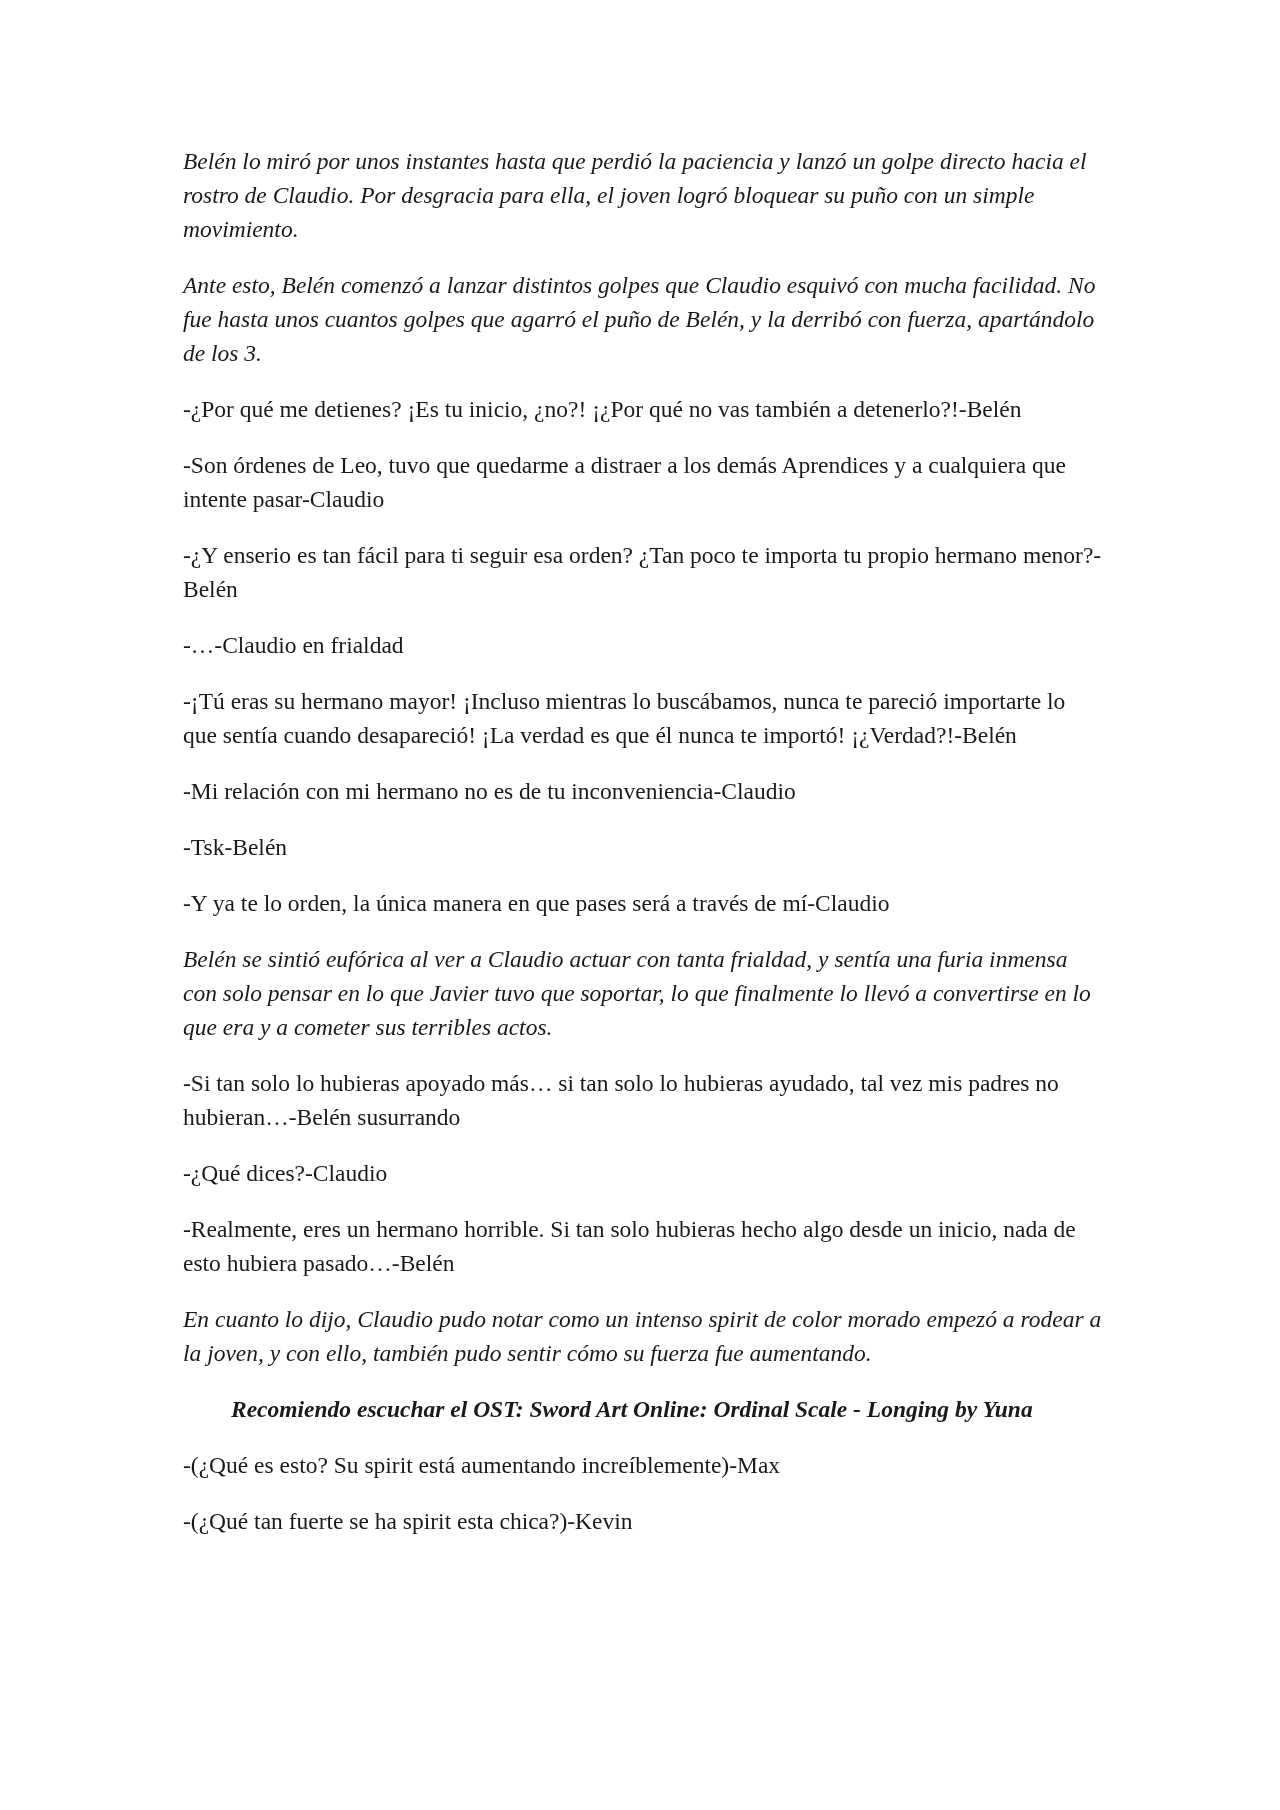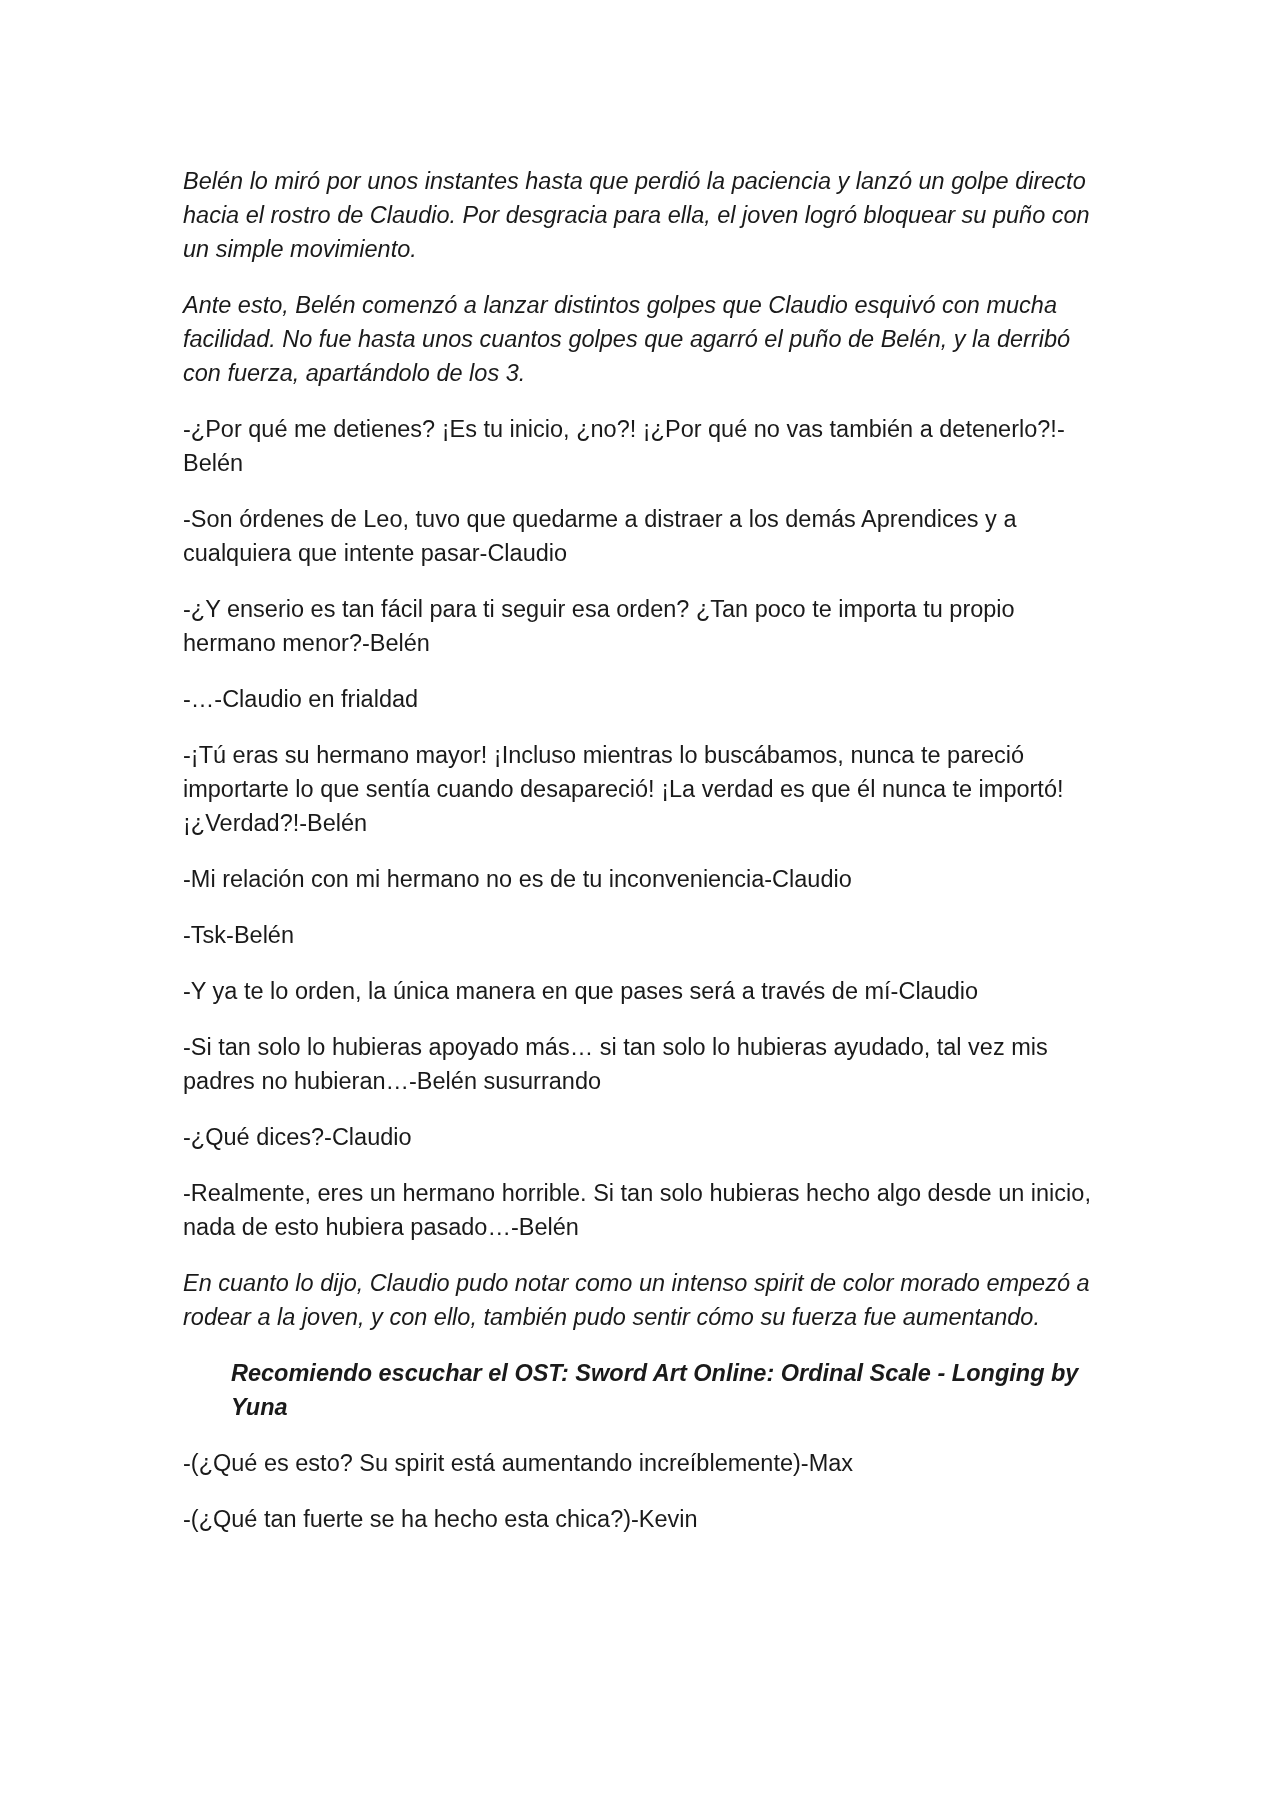--- a/index.html
+++ b/index.html
@@ -1,22 +1,22 @@
 <!DOCTYPE html>
 <html><head>
 <meta charset="utf-8">
 <style>
   html, body { margin: 0; padding: 0; background: #ffffff; }
   body { width: 1280px; height: 1810px; position: relative; overflow: hidden; }
   .page {
     position: absolute;
     left: 183px;
-    top: 164px;
+    top: 144px;
     width: 920px;
-    font-family: Liberation Sans, sans-serif;
+    font-family: Liberation Serif, serif;
     font-size: 23.5px;
     line-height: 34px;
     color: #1a1a1a;
   }
   .para { margin: 0 0 22px 0; }
   .para.narration { font-style: italic; }
   .para.note { font-style: italic; font-weight: bold; margin-left: 48px; }
 </style>
 </head>
 <body>
@@ -25,20 +25,21 @@
   <p class="para narration">Belén lo miró por unos instantes hasta que perdió la paciencia y lanzó un golpe directo hacia el rostro de Claudio. Por desgracia para ella, el joven logró bloquear su puño con un simple movimiento.</p>
   <p class="para narration">Ante esto, Belén comenzó a lanzar distintos golpes que Claudio esquivó con mucha facilidad. No fue hasta unos cuantos golpes que agarró el puño de Belén, y la derribó con fuerza, apartándolo de los 3.</p>
   <p class="para dialogue">-¿Por qué me detienes? ¡Es tu inicio, ¿no?! ¡¿Por qué no vas también a detenerlo?!-Belén</p>
   <p class="para dialogue">-Son órdenes de Leo, tuvo que quedarme a distraer a los demás Aprendices y a cualquiera que intente pasar-Claudio</p>
   <p class="para dialogue">-¿Y enserio es tan fácil para ti seguir esa orden? ¿Tan poco te importa tu propio hermano menor?-Belén</p>
   <p class="para dialogue">-…-Claudio en frialdad</p>
   <p class="para dialogue">-¡Tú eras su hermano mayor! ¡Incluso mientras lo buscábamos, nunca te pareció importarte lo que sentía cuando desapareció! ¡La verdad es que él nunca te importó! ¡¿Verdad?!-Belén</p>
   <p class="para dialogue">-Mi relación con mi hermano no es de tu inconveniencia-Claudio</p>
   <p class="para dialogue">-Tsk-Belén</p>
   <p class="para dialogue">-Y ya te lo orden, la única manera en que pases será a través de mí-Claudio</p>
+  <p class="para narration">Belén se sintió eufórica al ver a Claudio actuar con tanta frialdad, y sentía una furia inmensa con solo pensar en lo que Javier tuvo que soportar, lo que finalmente lo llevó a convertirse en lo que era y a cometer sus terribles actos.</p>
   <p class="para dialogue">-Si tan solo lo hubieras apoyado más… si tan solo lo hubieras ayudado, tal vez mis padres no hubieran…-Belén susurrando</p>
   <p class="para dialogue">-¿Qué dices?-Claudio</p>
   <p class="para dialogue">-Realmente, eres un hermano horrible. Si tan solo hubieras hecho algo desde un inicio, nada de esto hubiera pasado…-Belén</p>
   <p class="para narration">En cuanto lo dijo, Claudio pudo notar como un intenso spirit de color morado empezó a rodear a la joven, y con ello, también pudo sentir cómo su fuerza fue aumentando.</p>
   <p class="para note">Recomiendo escuchar el OST: Sword Art Online: Ordinal Scale - Longing by Yuna</p>
   <p class="para dialogue">-(¿Qué es esto? Su spirit está aumentando increíblemente)-Max</p>
-  <p class="para dialogue">-(¿Qué tan fuerte se ha hecho esta chica?)-Kevin</p>
+  <p class="para dialogue">-(¿Qué tan fuerte se ha spirit esta chica?)-Kevin</p>
 </div>
 
 </body></html>

